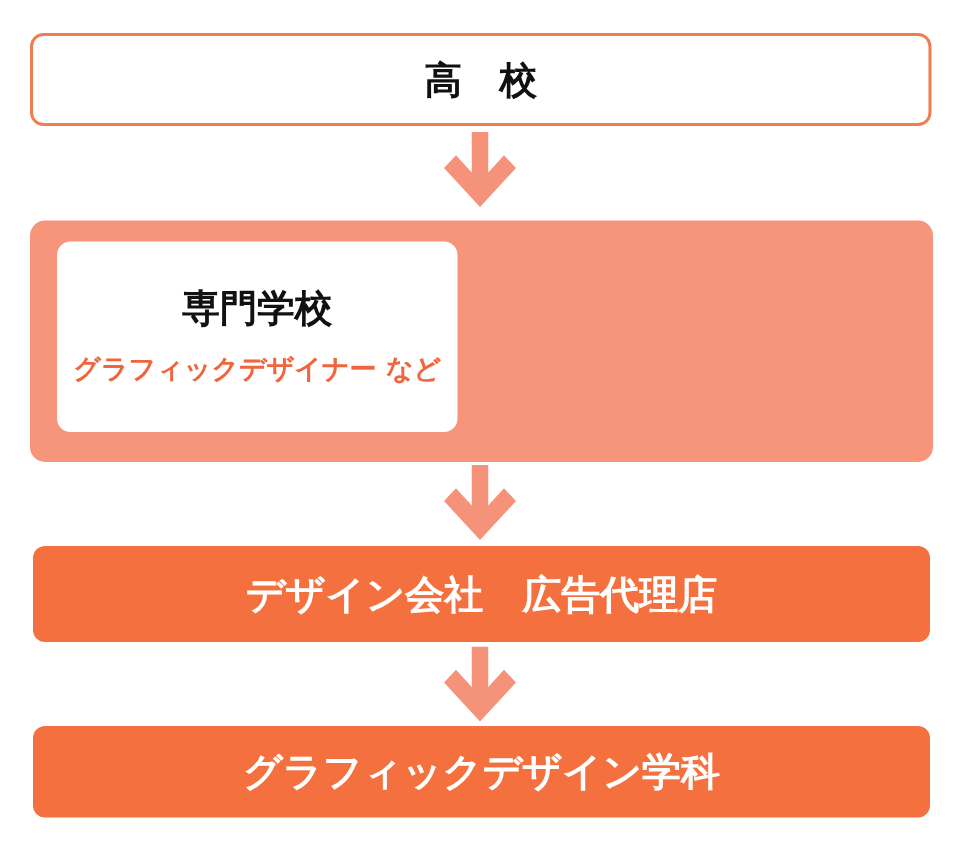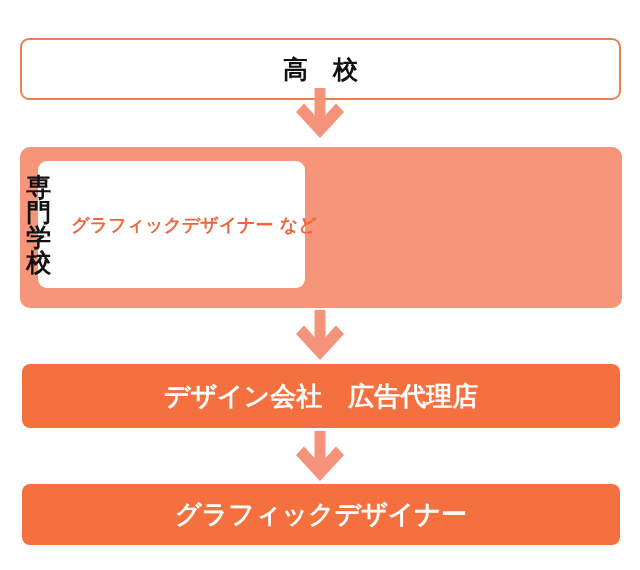--- a/index.html
+++ b/index.html
@@ -1,36 +1,36 @@
 <!DOCTYPE html>
 <html><head>
 <meta charset="utf-8">
 <style>
   html,body{margin:0;padding:0;background:#ffffff;font-family:"DejaVu Sans",sans-serif;}
   .canvas{position:relative;width:640px;height:570px;background:#ffffff;overflow:hidden;}
 
   .top-box{
-    position:absolute;left:20px;top:38px;width:601px;height:62px;box-sizing:border-box;
+    position:absolute;left:20px;top:22px;width:601px;height:62px;box-sizing:border-box;
     background:#ffffff;border:2.5px solid #ee7d4f;border-radius:9px;
     display:flex;align-items:center;justify-content:center;
     font-size:25px;font-weight:bold;color:#111111;
   }
 
   .arrow{position:absolute;left:295px;width:50px;height:52px;}
   .arrow-1{top:88px;}
   .arrow-2{top:310px;}
   .arrow-3{top:431px;}
 
   .group{
     position:absolute;left:20px;top:147px;width:602px;height:161px;
     background:#f6957a;border-radius:10px;
   }
   .inner-box{
     position:absolute;top:14px;height:127px;background:#ffffff;border-radius:9px;
-    display:flex;flex-direction:row;align-items:center;justify-content:center;gap:20px;
+    display:flex;flex-direction:column;align-items:center;justify-content:center;gap:20px;
   }
   .inner-left{left:18px;width:267px;}
   .inner-right{left:310px;width:270px;}
   .inner-title{font-size:25px;font-weight:bold;color:#111111;line-height:1;}
   .inner-subtitle{font-size:18px;font-weight:bold;color:#f0653c;line-height:1;white-space:nowrap;}
 
   .solid-box{
     position:absolute;left:22px;width:598px;background:#f4713f;border-radius:8px;
     display:flex;align-items:center;justify-content:center;
     color:#ffffff;font-weight:bold;font-size:26px;
@@ -67,16 +67,16 @@
   <div class="solid-box company-box">
     <span>デザイン会社　広告代理店</span>
   </div>
 
   <svg class="arrow arrow-3" viewBox="0 0 50 52" aria-hidden="true">
     <rect x="19.5" y="0" width="11" height="34" fill="#f5937a"></rect>
     <path d="M1,24 L25,50 L49,24 L41,15.5 L25,33 L9,15.5 Z" fill="#f5937a"></path>
   </svg>
 
   <div class="solid-box designer-box">
-    <span>グラフィックデザイナー</span>
+    <span>グラフィックデザイン学科</span>
   </div>
 
 </div>
 
 </body></html>

